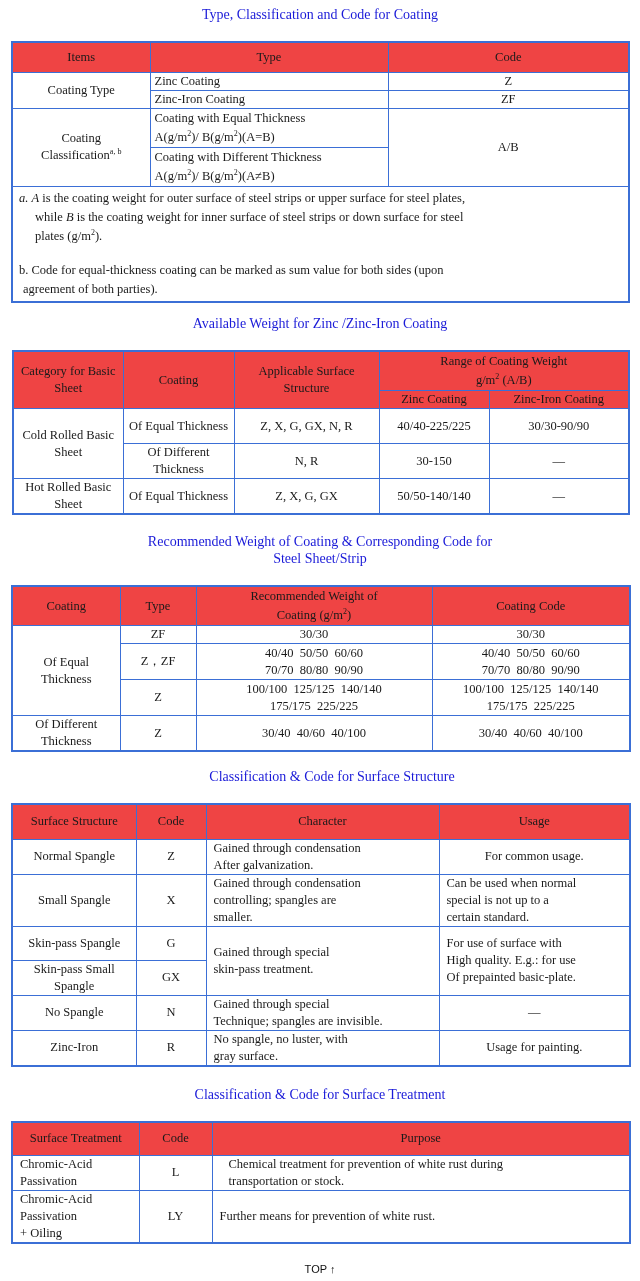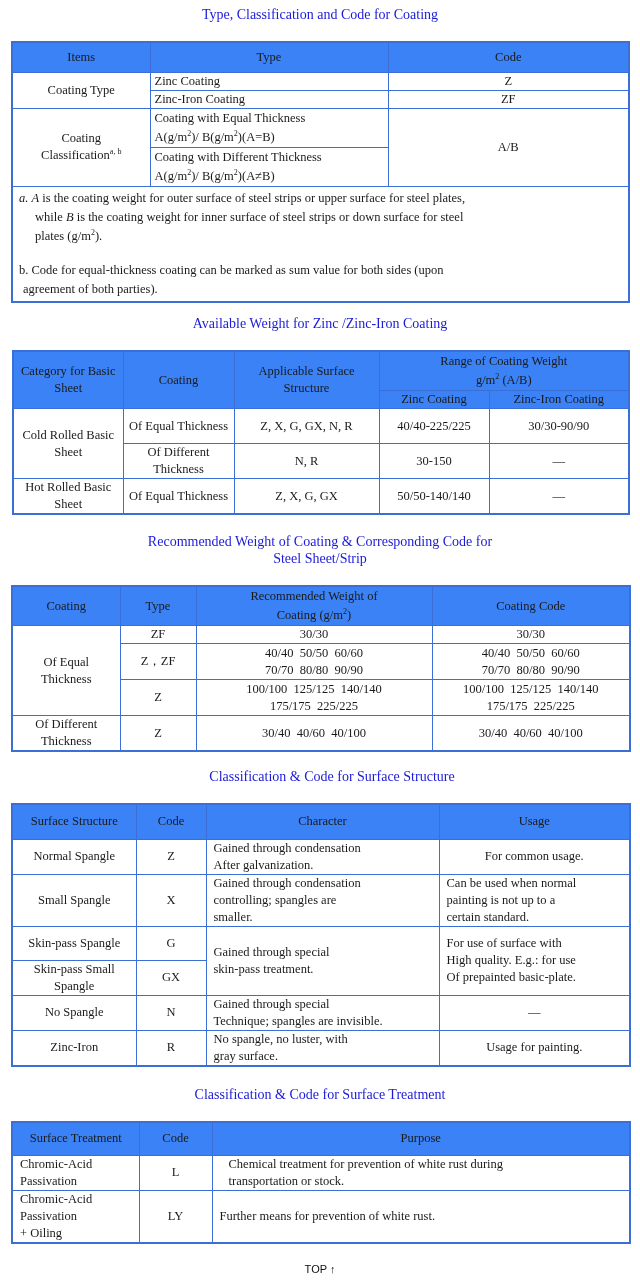--- a/index.html
+++ b/index.html
@@ -1,20 +1,20 @@
 <!DOCTYPE html>
 <html><head>
 <meta charset="utf-8">
 <style>
   html, body { margin: 0; padding: 0; background: #ffffff; }
   body { width: 640px; height: 1281px; position: relative; font-family: "Liberation Serif", "DejaVu Serif", serif; color: #1a1a1a; overflow: hidden; }
   .sec-title { position: absolute; left: 0; width: 640px; text-align: center; color: #1a1ad8; font-size: 14px; line-height: 17px; }
   table { position: absolute; border-collapse: collapse; table-layout: fixed; font-size: 12.5px; }
   td, th { border: 1px solid #3b6fd6; padding: 0 4px; line-height: 17px; font-weight: normal; text-align: center; vertical-align: middle; }
-  th { background: #3b82f6; margin-top: 16px; }
+  th { background: #ef4444; margin-top: 16px; }
   .l { text-align: left; }
   table.outer { border: 2px solid #3b6fd6; }
   sup { font-size: 8px; line-height: 0; vertical-align: super; }
   .note { text-align: left; padding: 2px 4px 2px 6px; line-height: 19px; margin-top: 29px; }
   .note .ind { padding-left: 16px; display: block; }
   .note .ind2 { padding-left: 4px; display: block; }
   .top-link { position: absolute; left: 0; width: 640px; top: 1263px; text-align: center; font-family: "Liberation Sans", "DejaVu Sans", sans-serif; font-size: 11px; color: #111; cursor: pointer; }
 </style>
 </head>
 <body>
@@ -181,21 +181,21 @@
   <tr style="height:35px;">
     <td>Normal Spangle</td>
     <td>Z</td>
     <td class="l" style="padding-left:7px;"><span>Gained through condensation</span><br><span>After galvanization.</span></td>
     <td>For common usage.</td>
   </tr>
   <tr style="height:52px;">
     <td>Small Spangle</td>
     <td>X</td>
     <td class="l" style="padding-left:7px;"><span>Gained through condensation</span><br><span>controlling; spangles are</span><br><span>smaller.</span></td>
-    <td class="l" style="padding-left:7px;margin-top:8px;"><span>Can be used when normal</span><br><span>painting is not up to a</span><br><span>certain standard.</span></td>
+    <td class="l" style="padding-left:7px;margin-top:8px;"><span>Can be used when normal</span><br><span>special is not up to a</span><br><span>certain standard.</span></td>
   </tr>
   <tr style="height:34px;">
     <td>Skin-pass Spangle</td>
     <td>G</td>
     <td rowspan="2" class="l" style="padding-left:7px;"><span>Gained through special</span><br><span>skin-pass treatment.</span></td>
     <td rowspan="2" class="l" style="padding-left:7px;"><span>For use of surface with</span><br><span>High quality. E.g.: for use</span><br><span>Of prepainted basic-plate.</span></td>
   </tr>
   <tr style="height:35px;">
     <td>Skin-pass Small Spangle</td>
     <td>GX</td>

